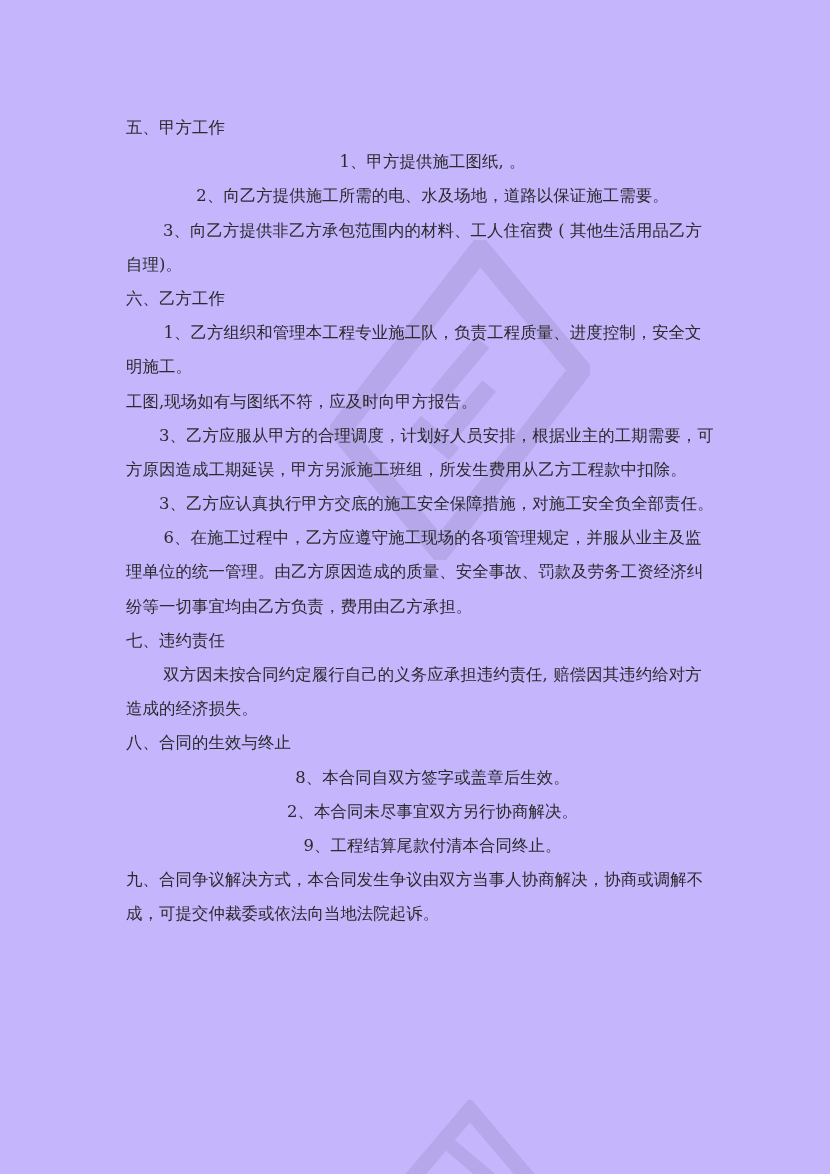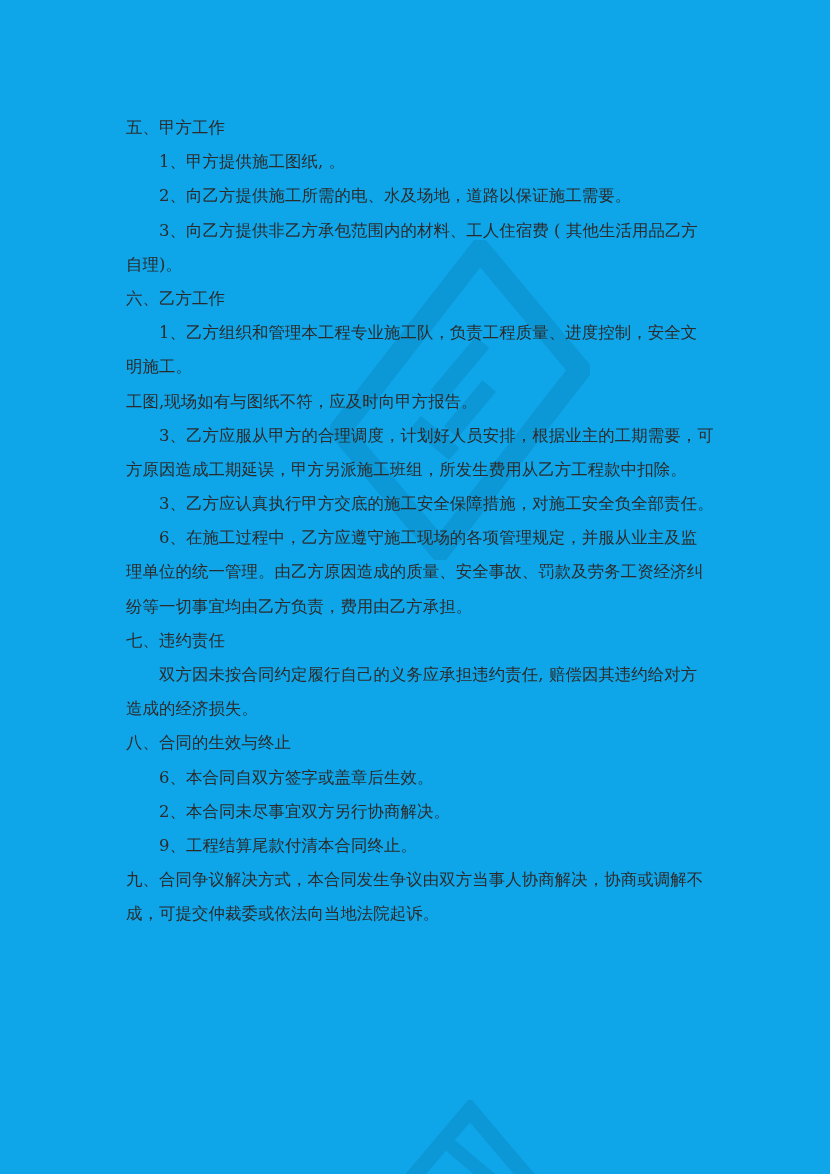--- a/index.html
+++ b/index.html
@@ -13,21 +13,21 @@
       position: relative;
       overflow: hidden;
       font-family: "DejaVu Serif", "Liberation Serif", serif;
       color: #2b2b2b;
     }
     .page {
       position: absolute;
       left: 0; top: 0;
       width: 830px;
       height: 1174px;
-      background: #0ea5e9;
+      background: #c4b5fd;
     }
     .watermark {
       position: absolute;
       pointer-events: none;
       opacity: 0.07;
     }
     .wm1 { left: 330px; top: 240px; width: 260px; height: 320px; }
     .wm2 { left: 350px; top: 1100px; width: 240px; height: 200px; }
     .content {
       position: absolute;
@@ -35,21 +35,21 @@
       top: 111px;
       width: 580px;
     }
     .line {
       font-size: 16.4px;
       line-height: 34.2px;
       height: 34.2px;
       white-space: nowrap;
       letter-spacing: 0.1px;
     }
-    .indent { padding-left: 33px; }
+    .indent { padding-left: 33px; text-align: center; }
     .heading { }
   </style>
 </head>
 <body>
 
 <div class="page">
 
   <svg class="watermark wm1" viewBox="0 0 260 320" xmlns="http://www.w3.org/2000/svg">
     <g fill="none" stroke="#000" stroke-width="22">
       <polygon points="150,10 250,130 110,310 10,190"></polygon>
@@ -87,20 +87,20 @@
     <div class="line indent">3、乙方应认真执行甲方交底的施工安全保障措施，对施工安全负全部责任。</div>
     <div class="line indent">6、在施工过程中，乙方应遵守施工现场的各项管理规定，并服从业主及监</div>
     <div class="line">理单位的统一管理。由乙方原因造成的质量、安全事故、罚款及劳务工资经济纠</div>
     <div class="line">纷等一切事宜均由乙方负责，费用由乙方承担。</div>
 
     <div class="line heading">七、违约责任</div>
     <div class="line indent">双方因未按合同约定履行自己的义务应承担违约责任, 赔偿因其违约给对方</div>
     <div class="line">造成的经济损失。</div>
 
     <div class="line heading">八、合同的生效与终止</div>
-    <div class="line indent">6、本合同自双方签字或盖章后生效。</div>
+    <div class="line indent">8、本合同自双方签字或盖章后生效。</div>
     <div class="line indent">2、本合同未尽事宜双方另行协商解决。</div>
     <div class="line indent">9、工程结算尾款付清本合同终止。</div>
 
     <div class="line heading">九、合同争议解决方式，本合同发生争议由双方当事人协商解决，协商或调解不</div>
     <div class="line">成，可提交仲裁委或依法向当地法院起诉。</div>
   </div>
 </div>
 
 </body></html>

